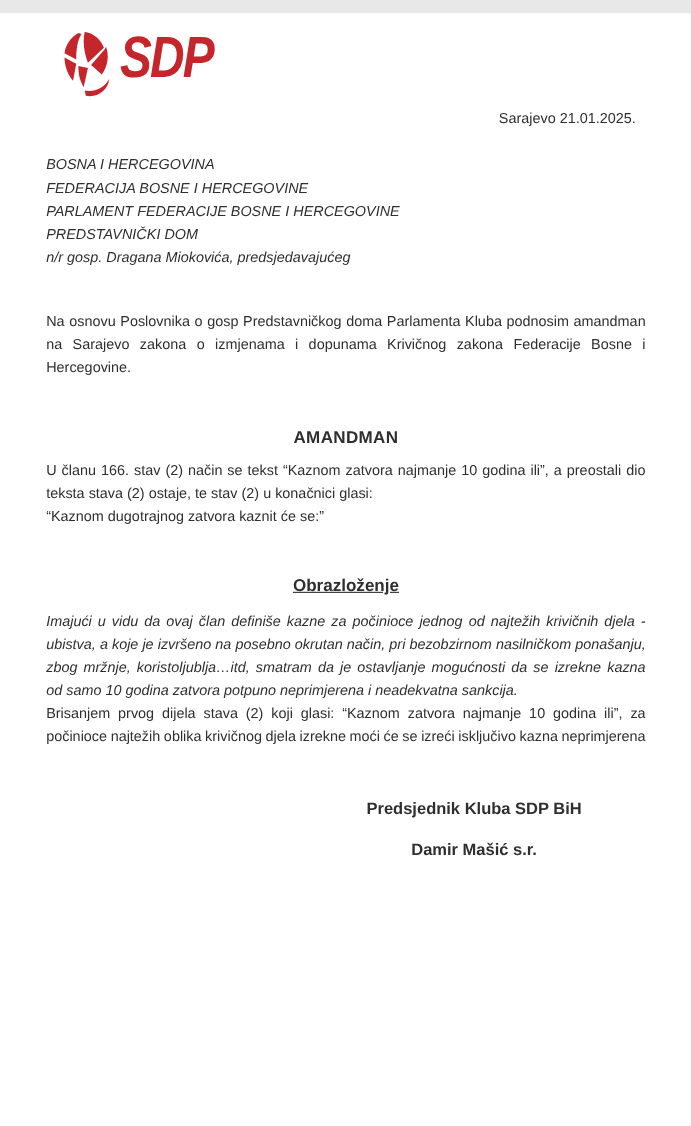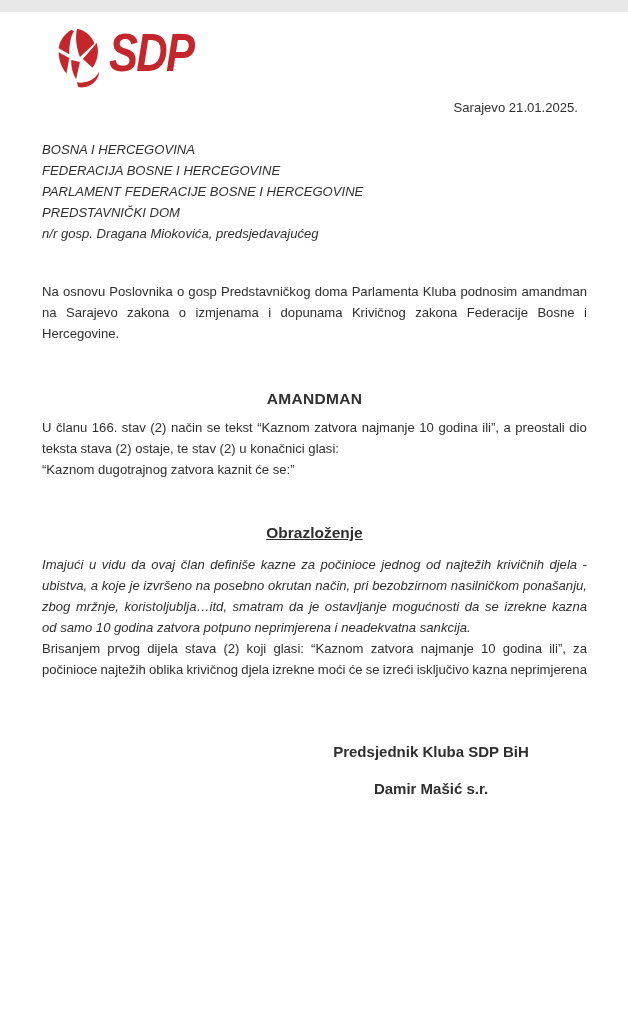--- a/index.html
+++ b/index.html
@@ -43,21 +43,21 @@
 
   
   .heading {
     position:absolute; left:42px; width:545px; text-align:center;
     font-size:15.5px; font-weight:bold; line-height:20px; margin:0;
   }
   .heading-amandman   { top:377px; letter-spacing:0.3px; }
   .heading-obrazlozenje { top:511px;text-decoration:underline; }
 
   
-  .signature { position:absolute; left:234px; top:730px; width:394px; text-align:center;
+  .signature { position:absolute; left:234px; top:714px; width:394px; text-align:center;
                font-size:15px; font-weight:bold; line-height:20px; }
   .sig-name { margin-top:17px; }
 </style>
 </head>
 <body>
 
 <div class="page">
 
   <div class="logo">
     <svg class="logo-rose" viewBox="0 0 46 62" xmlns="http://www.w3.org/2000/svg" aria-hidden="true">

